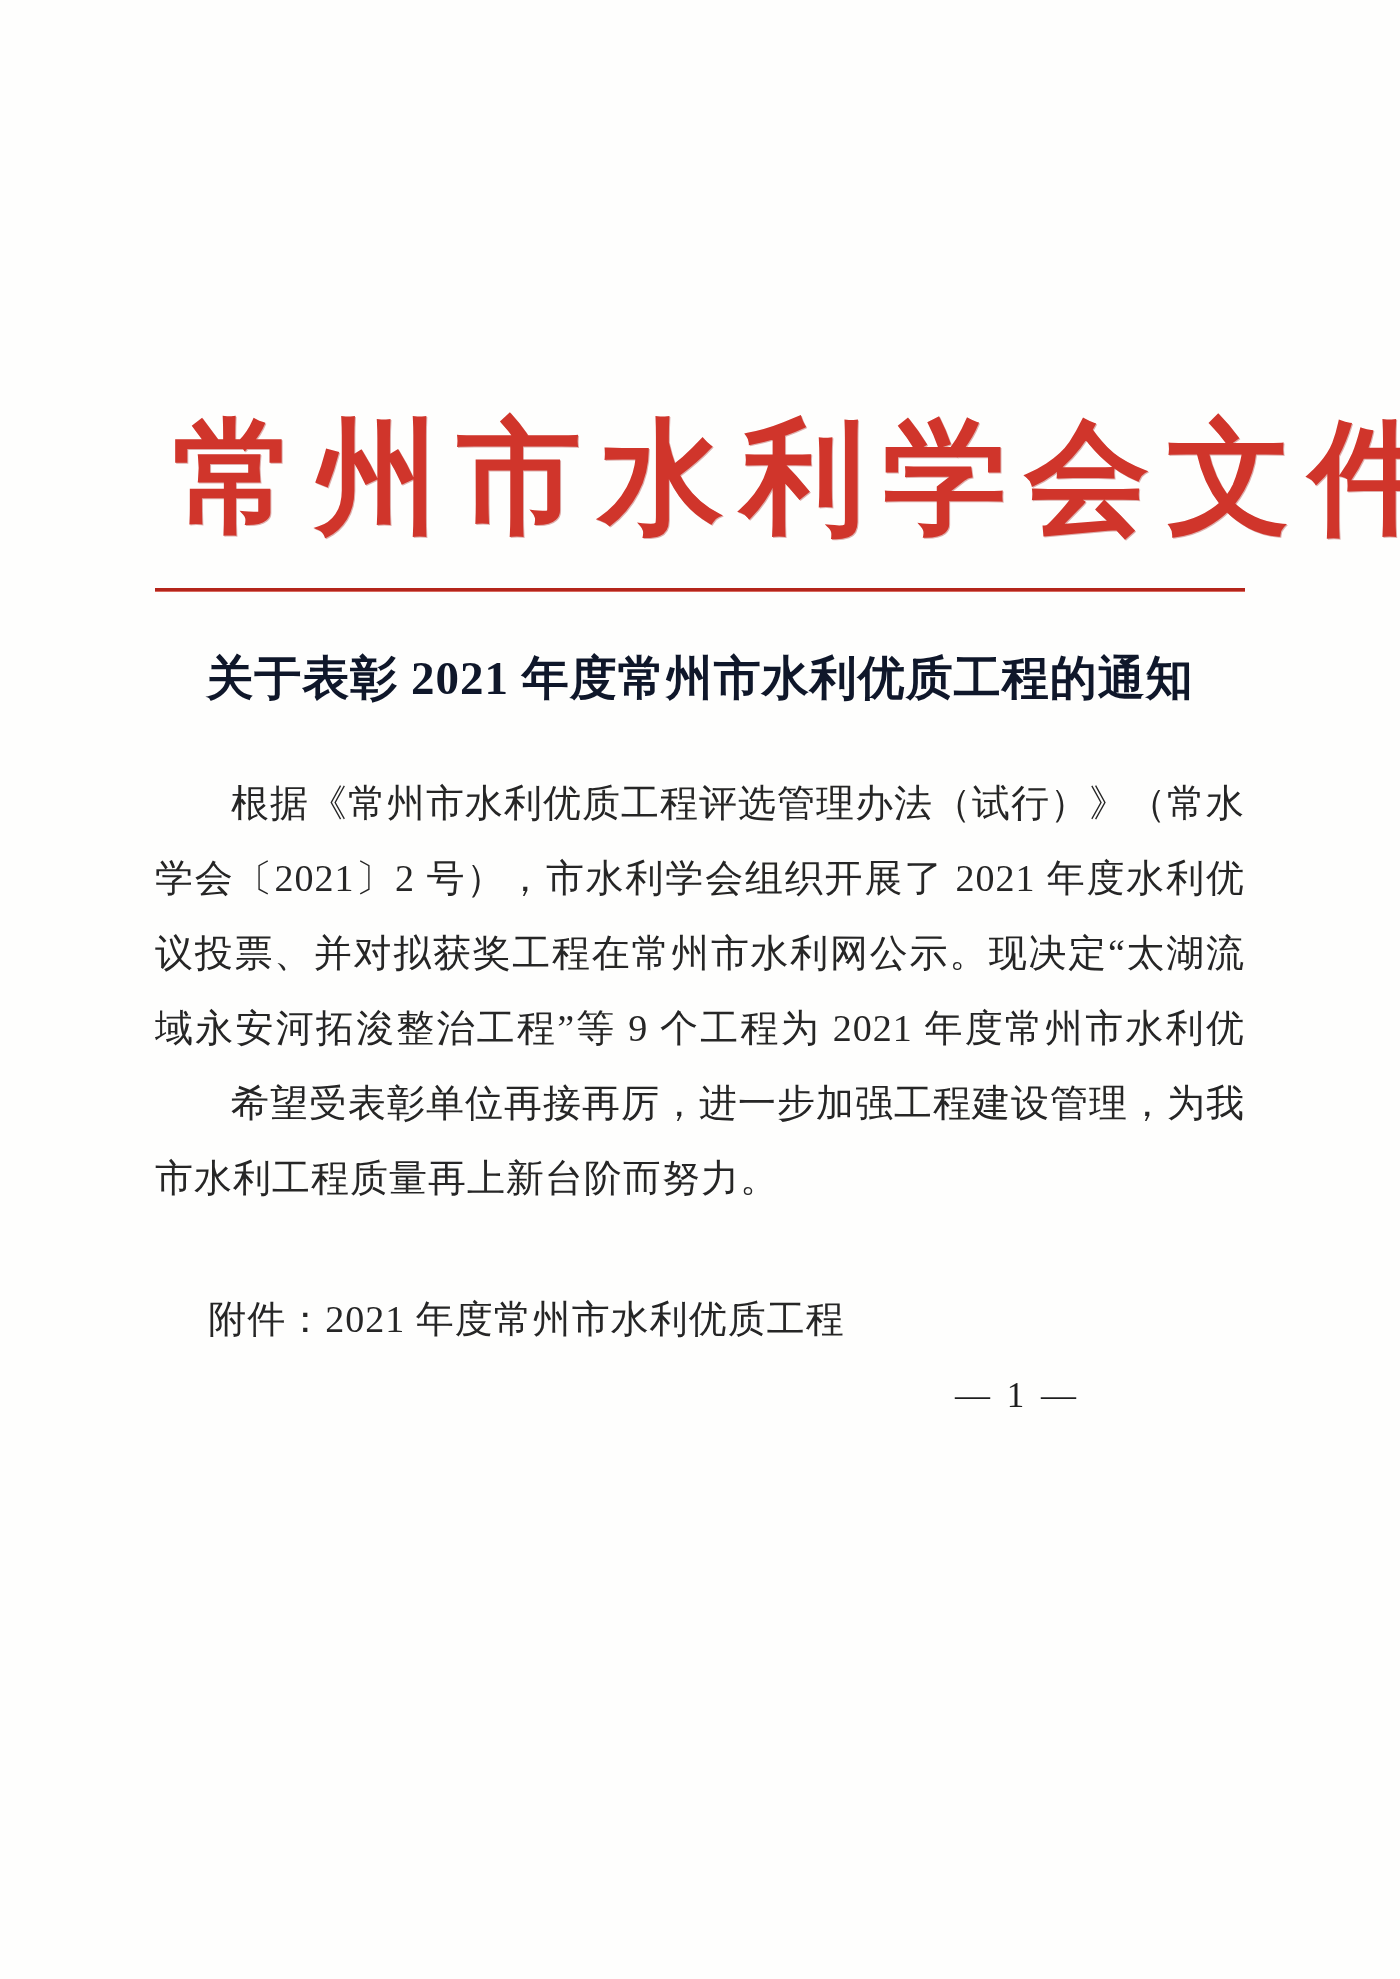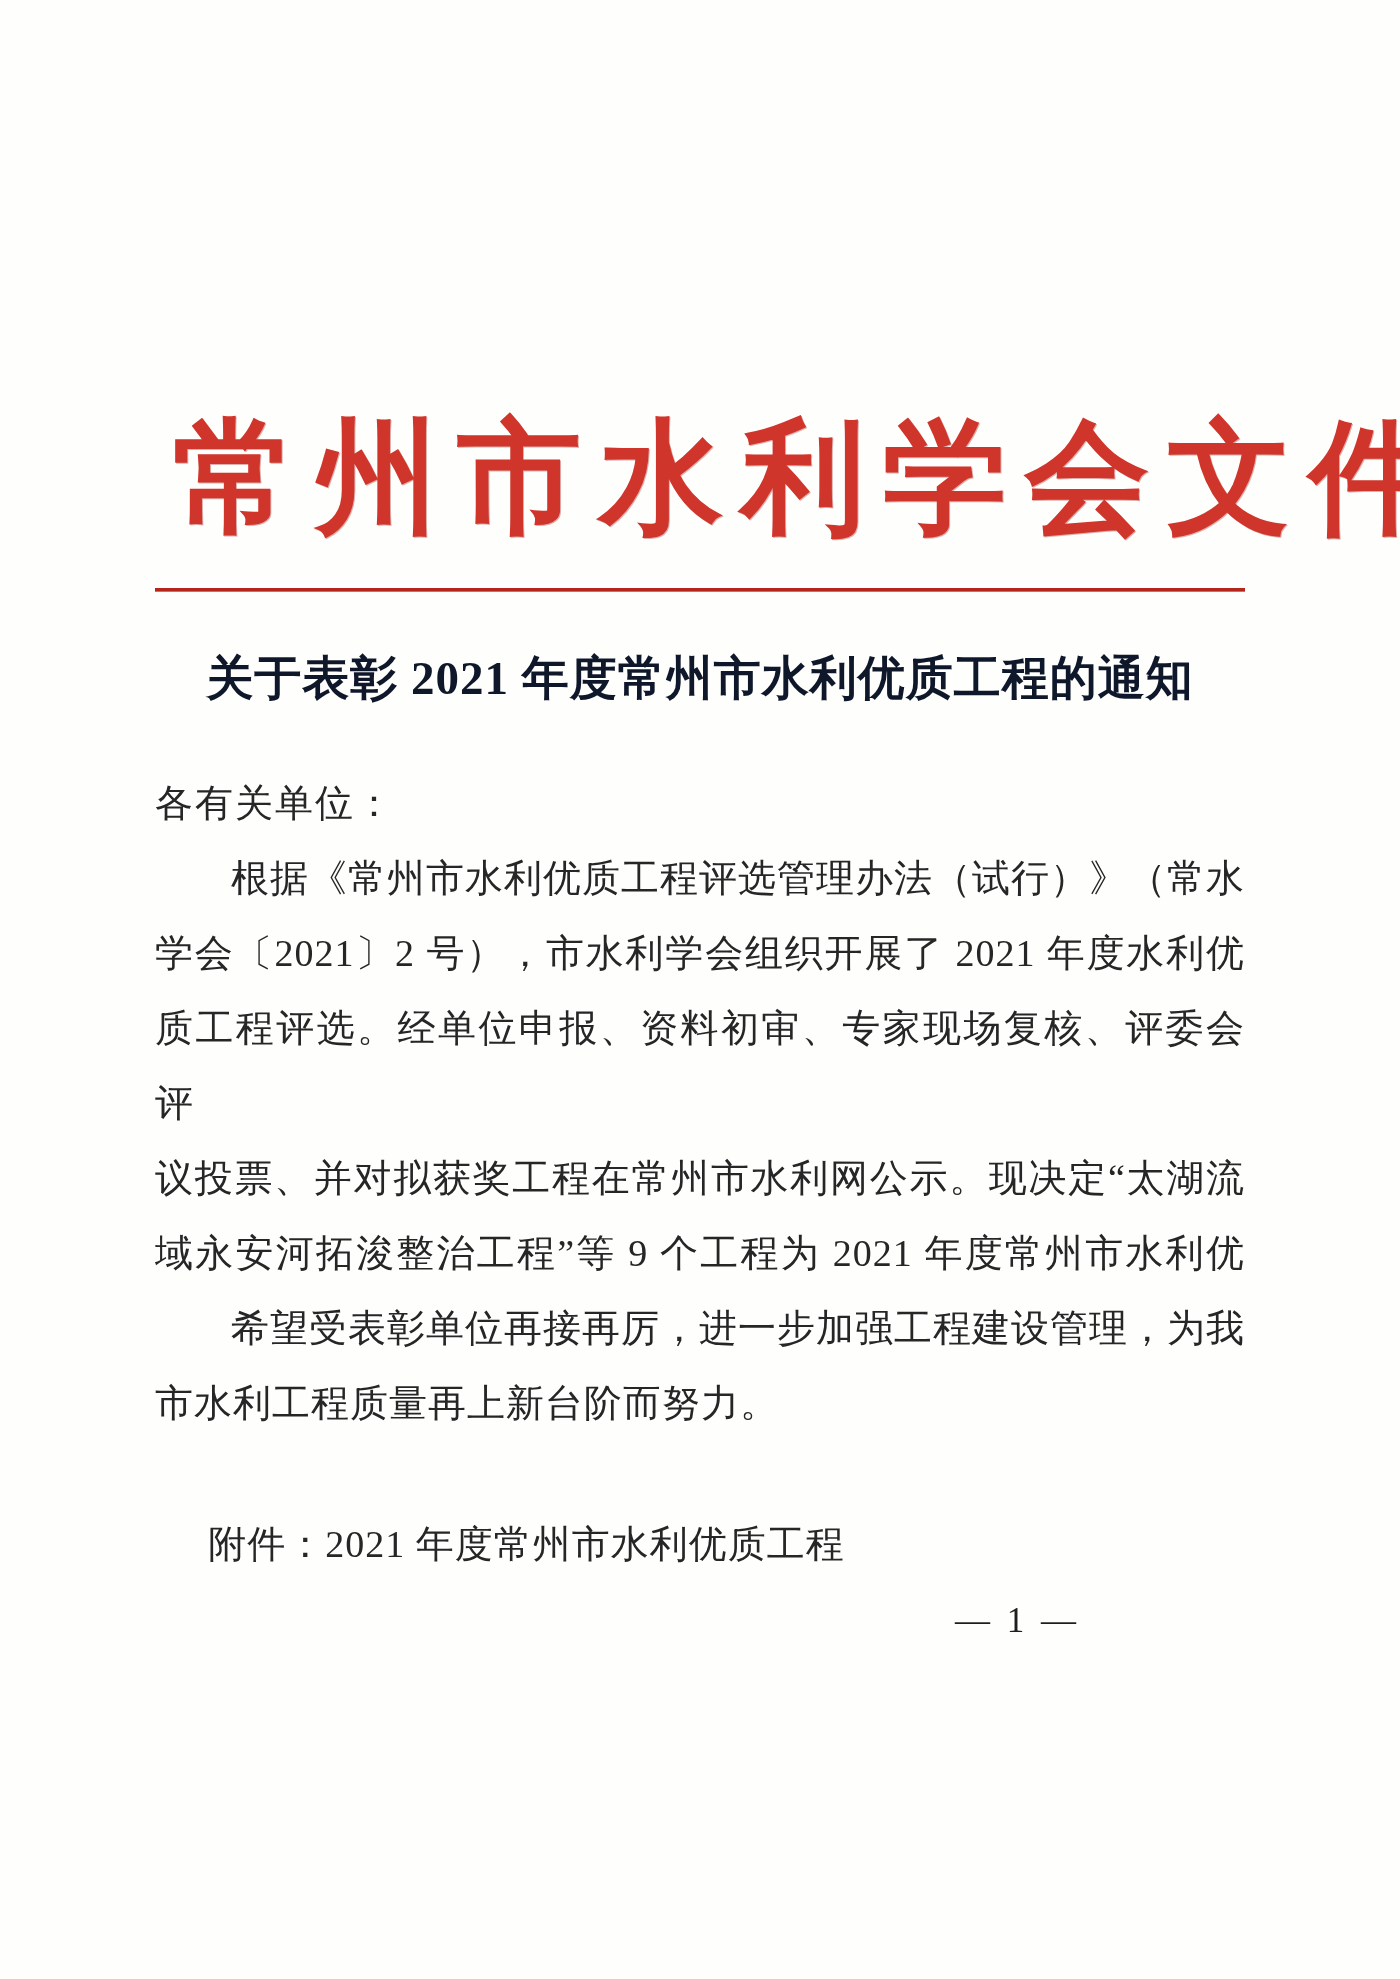--- a/index.html
+++ b/index.html
@@ -95,26 +95,24 @@
   <div class="content">
 
     <div class="org-title">常州市水利学会文件</div>
 
 
     <div class="red-divider"></div>
 
     <div class="subject-title">关于表彰 2021 年度常州市水利优质工程的通知</div>
 
     <div class="body-block">
-      <div class="salutation">各有关单位：</div>
 
       <div>
         <div class="line indent">根据《常州市水利优质工程评选管理办法（试行）》（常水</div>
         <div class="line">学会〔2021〕2 号），市水利学会组织开展了 2021 年度水利优</div>
-        <div class="line">质工程评选。经单位申报、资料初审、专家现场复核、评委会评</div>
         <div class="line">议投票、并对拟获奖工程在常州市水利网公示。现决定“太湖流</div>
         <div class="line">域永安河拓浚整治工程”等 9 个工程为 2021 年度常州市水利优</div>
       </div>
 
       <div>
         <div class="line indent">希望受表彰单位再接再厉，进一步加强工程建设管理，为我</div>
         <div class="line end">市水利工程质量再上新台阶而努力。</div>
       </div>
 
       <div class="attachment">附件：2021 年度常州市水利优质工程</div>

